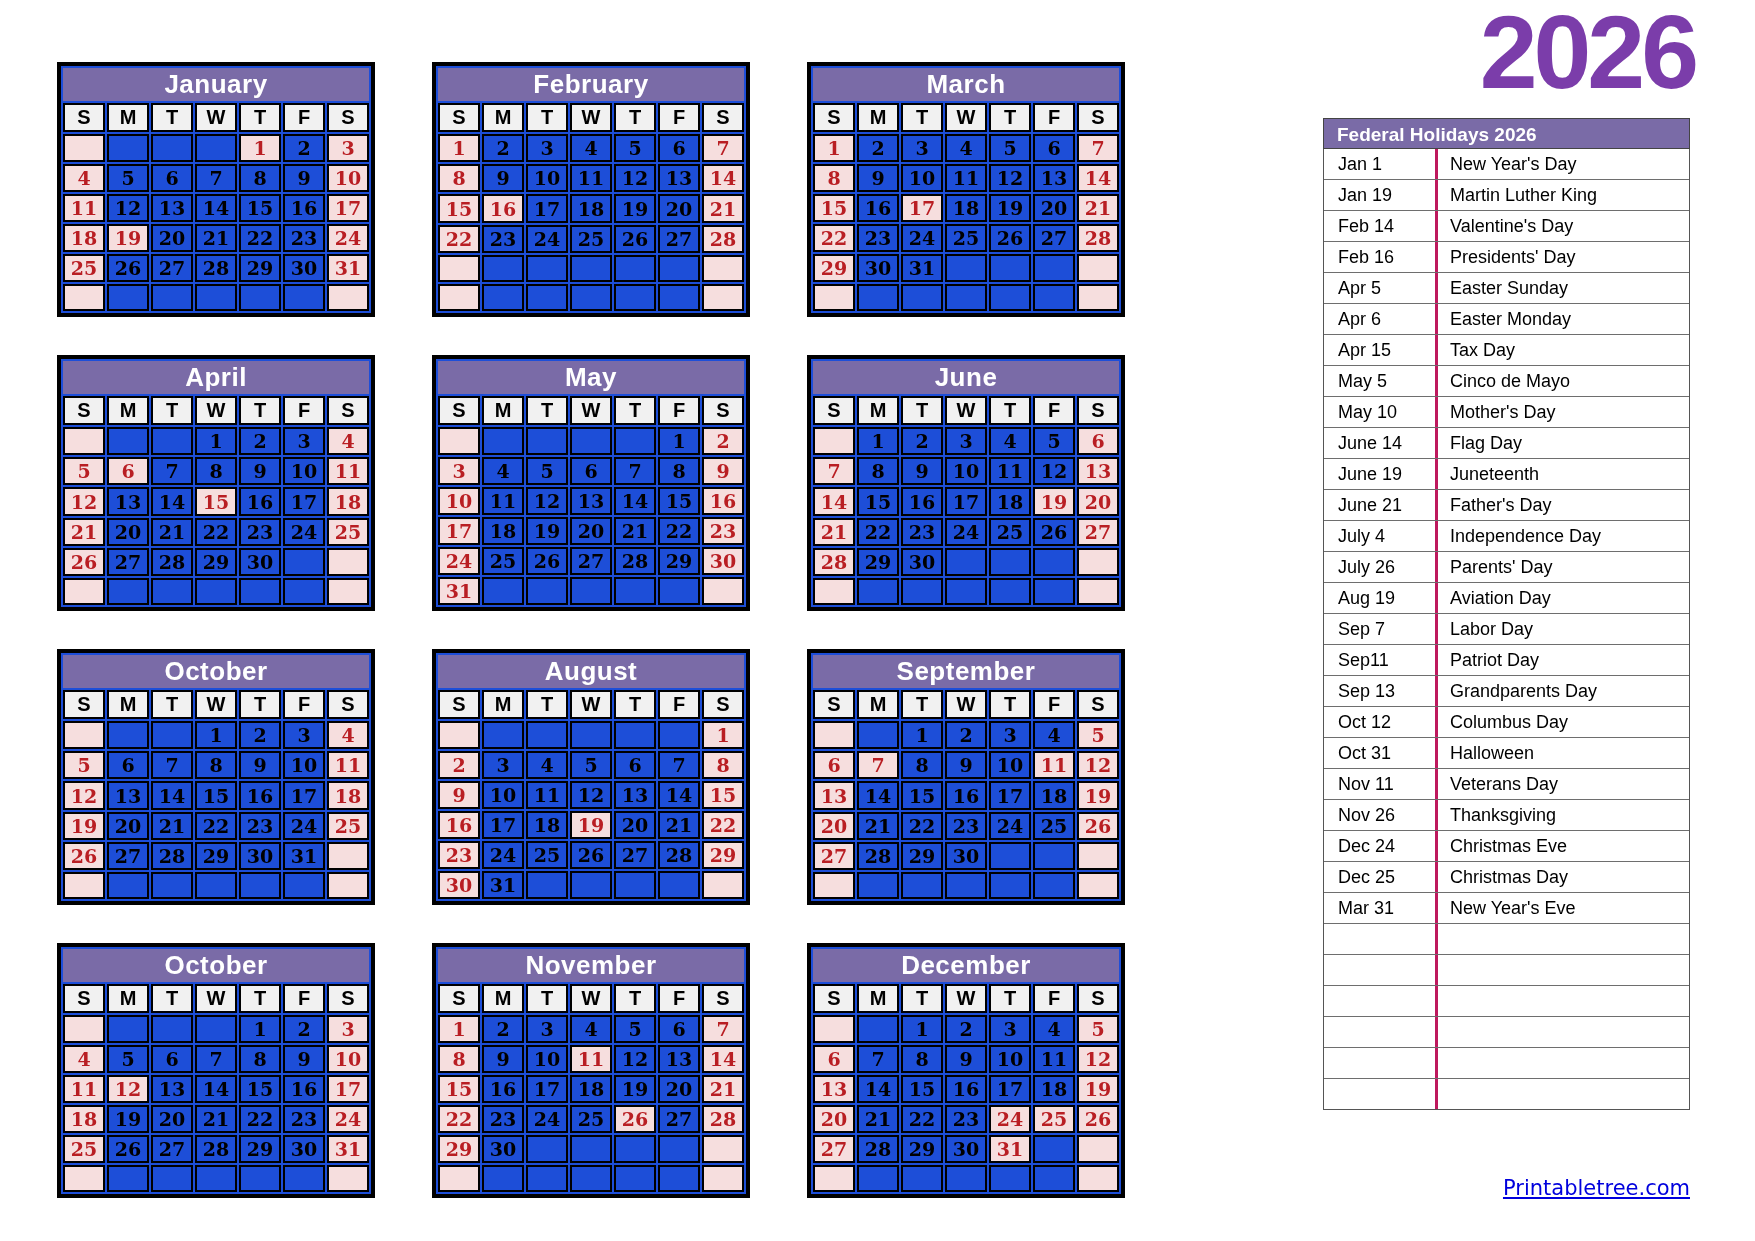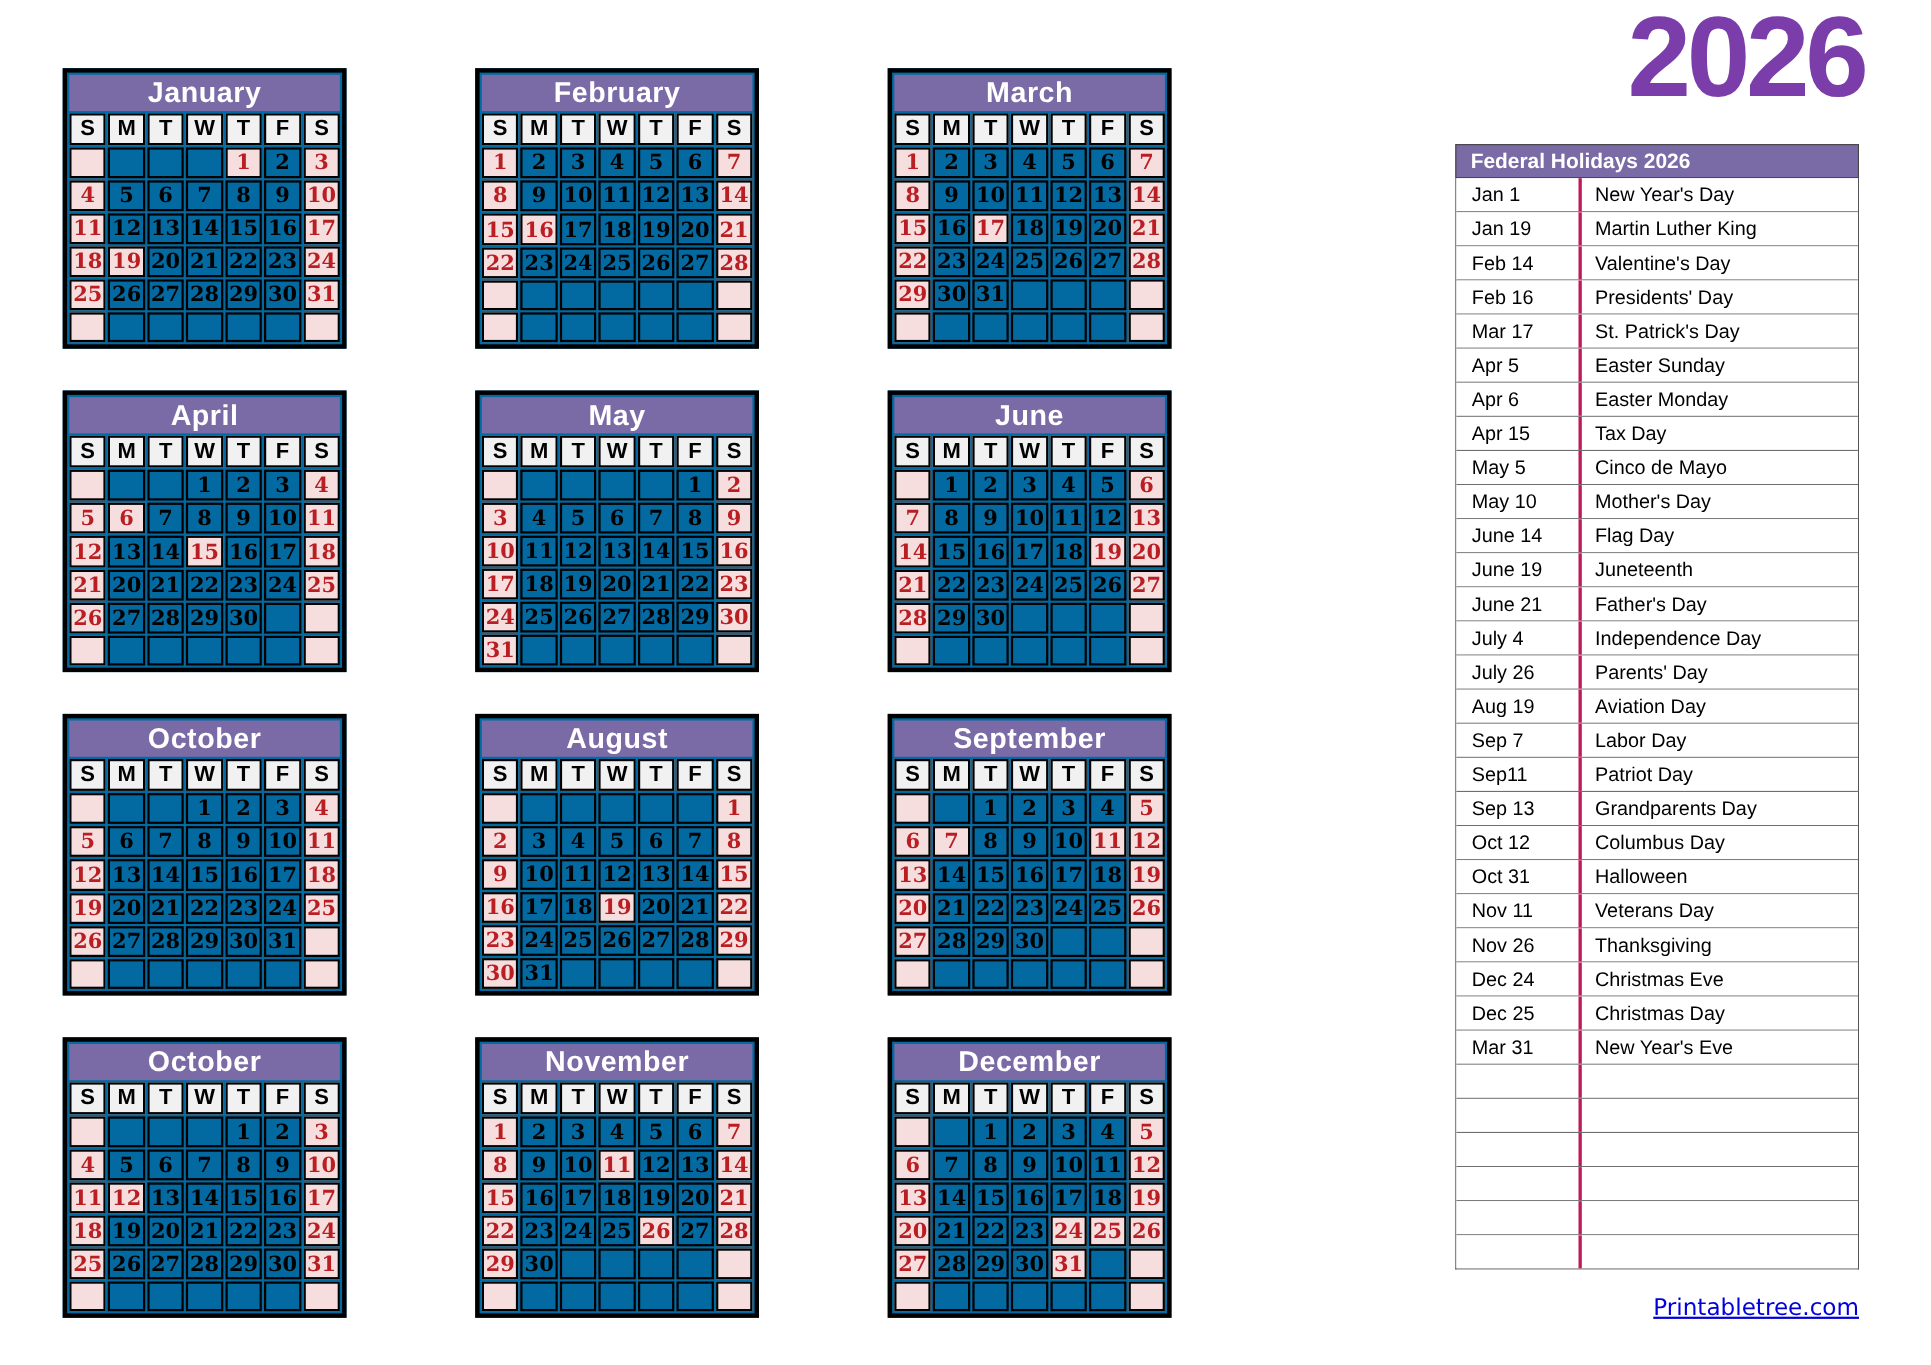--- a/index.html
+++ b/index.html
@@ -7,32 +7,32 @@
         font-family:"Liberation Sans",sans-serif;}
 
   
   .year{position:absolute;left:1305px;top:0px;width:390px;text-align:right;
         font-size:104px;font-weight:bold;letter-spacing:-4px;line-height:1.0;
         color:var(--year-purple,#7b3daa);}
 
   
   .months{position:absolute;left:57px;top:62px;display:grid;
           grid-template-columns:repeat(3,326px);column-gap:49px;row-gap:38px;}
-  table.month{border-collapse:separate;border-spacing:2px;background:#0369a1;
-              border:4px solid #000;width:258px;table-layout:fixed;}
+  table.month{border-collapse:separate;border-spacing:2px;background:#1d4ed8;
+              border:4px solid #000;width:318px;table-layout:fixed;}
   th.mtitle{background:var(--purple,#7a6ba7);color:#fff;font-size:26px;font-weight:bold;
             height:31px;letter-spacing:.5px;font-family:"Liberation Sans",sans-serif;}
   th.dh{background:#f1f1f1;border:2px solid #000;font-size:20px;font-weight:bold;
         height:21px;color:#000;font-family:"Liberation Sans",sans-serif;}
   td.day{border:2px solid #000;text-align:center;height:21px;color:#000;
          font-family:"DejaVu Serif",serif;font-weight:bold;font-size:19px;}
   td.we,td.hol{background:var(--pink,#f6dede);color:var(--red,#b91e23);}
 
   
-  .holidays{position:absolute;left:1323px;top:131px;width:367px;}
+  .holidays{position:absolute;left:1323px;top:118px;width:367px;}
   .h-header{height:31px;line-height:31px;background:var(--purple,#7a6ba7);color:#fff;
             font-weight:bold;font-size:19px;padding-left:13px;box-sizing:border-box;
             border:1px solid #444;}
   .h-rows{border-left:1px solid #555;border-right:1px solid #555;border-bottom:1px solid #555;}
   .h-row{display:flex;height:30px;line-height:30px;border-bottom:1px solid #6e6e6e;
          font-size:18px;color:#000;background:#fff;}
   .h-row:last-child{border-bottom:none;}
   .h-date{width:114px;padding-left:14px;box-sizing:border-box;border-right:3px solid #be185d;}
   .h-name{flex:1;padding-left:12px;white-space:nowrap;overflow:hidden;}
 
@@ -903,24 +903,20 @@
         </div>
         <div class="h-row">
           <div class="h-date">Feb 14</div>
           <div class="h-name">Valentine's Day</div>
         </div>
         <div class="h-row">
           <div class="h-date">Feb 16</div>
           <div class="h-name">Presidents' Day</div>
         </div>
         <div class="h-row">
-          <div class="h-date">Mar 17</div>
-          <div class="h-name">St. Patrick's Day</div>
-        </div>
-        <div class="h-row">
           <div class="h-date">Apr 5</div>
           <div class="h-name">Easter Sunday</div>
         </div>
         <div class="h-row">
           <div class="h-date">Apr 6</div>
           <div class="h-name">Easter Monday</div>
         </div>
         <div class="h-row">
           <div class="h-date">Apr 15</div>
           <div class="h-name">Tax Day</div>

